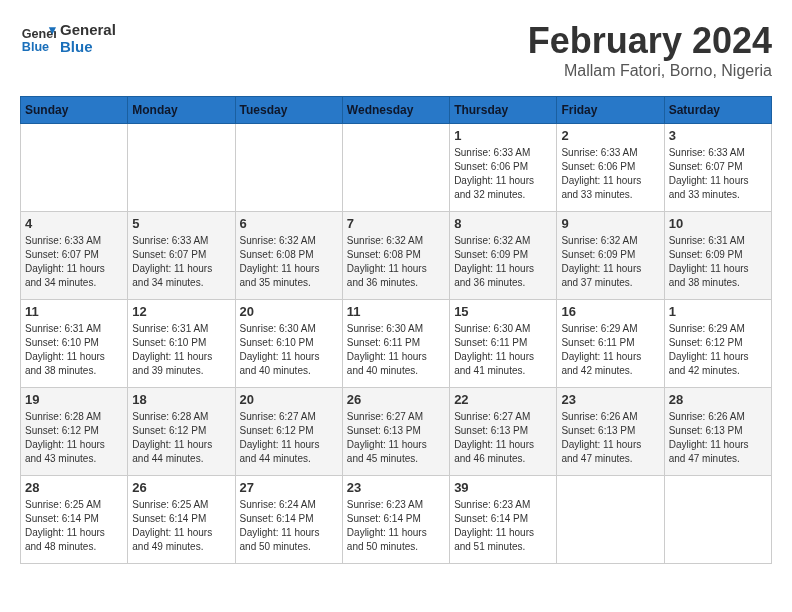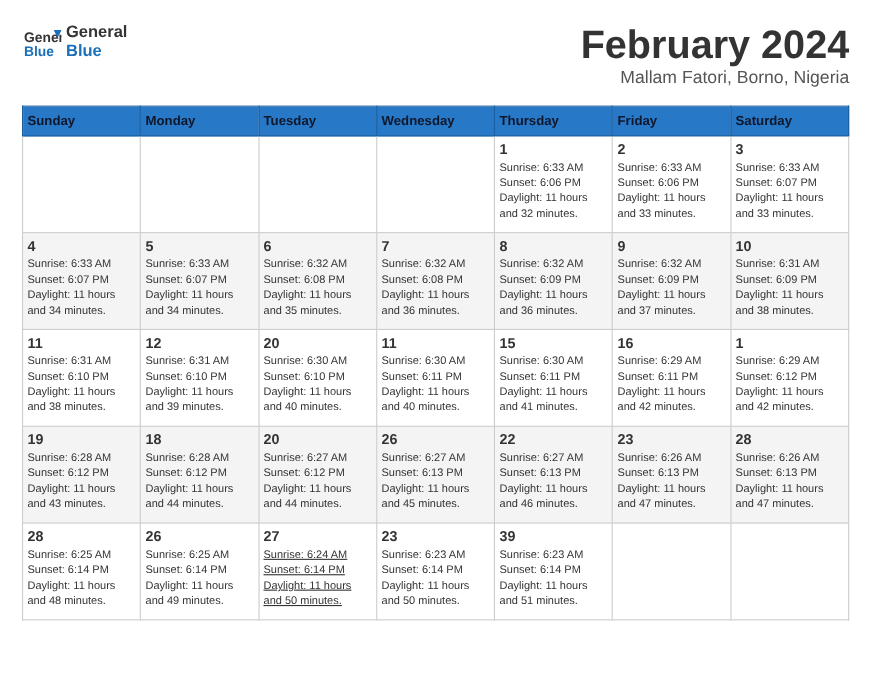--- a/index.html
+++ b/index.html
@@ -307,21 +307,21 @@
         </td>
         <td>
           <div class="day-number">26</div>
           <div class="day-info" style="white-space: pre-line;">Sunrise: 6:25 AM
 Sunset: 6:14 PM
 Daylight: 11 hours
 and 49 minutes.</div>
         </td>
         <td>
           <div class="day-number">27</div>
-          <div class="day-info" style="white-space: pre-line; text-decoration: underline;">Sunrise: 6:24 AM
+          <div class="day-info" style="white-space: pre-line;">Sunrise: 6:24 AM
 Sunset: 6:14 PM
 Daylight: 11 hours
 and 50 minutes.</div>
         </td>
         <td>
           <div class="day-number">23</div>
           <div class="day-info" style="white-space: pre-line;">Sunrise: 6:23 AM
 Sunset: 6:14 PM
 Daylight: 11 hours
 and 50 minutes.</div>

